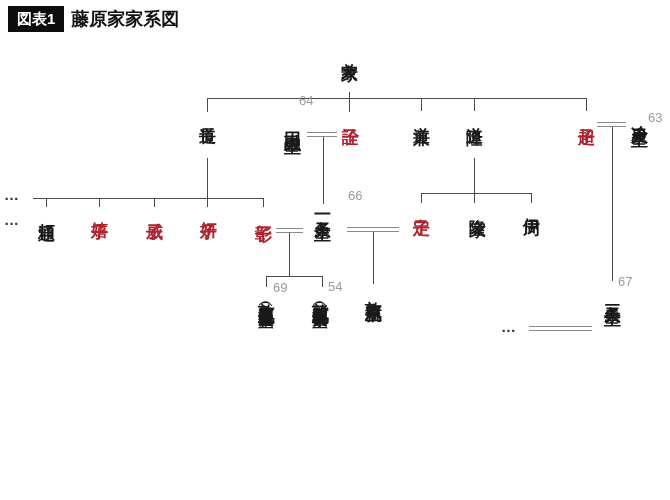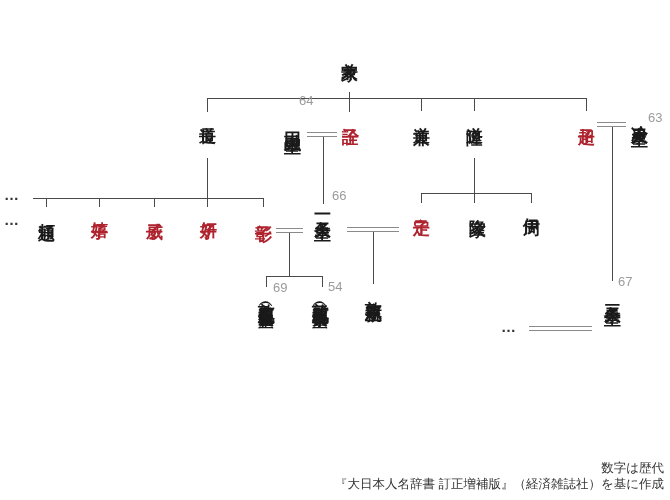--- a/index.html
+++ b/index.html
@@ -28,20 +28,24 @@
   
   .dots{position:absolute;font-size:15px;color:#333;letter-spacing:1px;font-weight:bold;}
   
   .note{position:absolute;right:6px;top:460px;text-align:right;font-size:12.5px;line-height:16px;color:#333;}
 </style>
 </head>
 <body>
 
 <div id="canvas">
 
+  <div class="hdr">
+    <span class="badge">図表1</span>
+    <span class="ttl">藤原家家系図</span>
+  </div>
 
   <div class="lv" style="left:349px;top:92px;height:6px"></div>
   <div class="lh" style="left:207px;top:98px;width:380px"></div>
   <div class="lv" style="left:207px;top:98px;height:14px"></div>
   <div class="lv" style="left:349px;top:98px;height:14px"></div>
   <div class="lv" style="left:421px;top:98px;height:13px"></div>
   <div class="lv" style="left:474px;top:98px;height:13px"></div>
   <div class="lv" style="left:586px;top:98px;height:13px"></div>
 
   <div class="lv" style="left:207px;top:158px;height:40px"></div>
@@ -93,27 +97,23 @@
   <div class="person" style="left:467px;top:205px"><span>隆家</span></div>
   <div class="person" style="left:521px;top:205px"><span>伊周</span></div>
 
   <div class="person" style="left:256px;top:289px"><span>敦良親王</span><span class="alias">（後朱雀天皇）</span></div>
   <div class="person" style="left:310px;top:289px"><span>敦成親王</span><span class="alias">（後一条天皇）</span></div>
   <div class="person" style="left:363px;top:287px"><span>敦康親王</span></div>
   <div class="person" style="left:602px;top:290px"><span>三条天皇</span></div>
 
   <span class="gen" style="left:299px;top:93px">64</span>
   <span class="gen" style="left:648px;top:110px">63</span>
-  <span class="gen" style="left:332px;top:188px">66</span>
+  <span class="gen" style="left:348px;top:188px">66</span>
   <span class="gen" style="left:618px;top:274px">67</span>
   <span class="gen" style="left:273px;top:280px">69</span>
   <span class="gen" style="left:328px;top:279px">54</span>
 
   <span class="dots" style="left:4px;top:186px">…</span>
   <span class="dots" style="left:4px;top:211px">…</span>
   <span class="dots" style="left:501px;top:318px">…</span>
 
-  <div class="note">
-    <div>数字は歴代</div>
-    <div>『大日本人名辞書 訂正増補版』（経済雑誌社）を基に作成</div>
-  </div>
 
 </div>
 
 </body></html>

